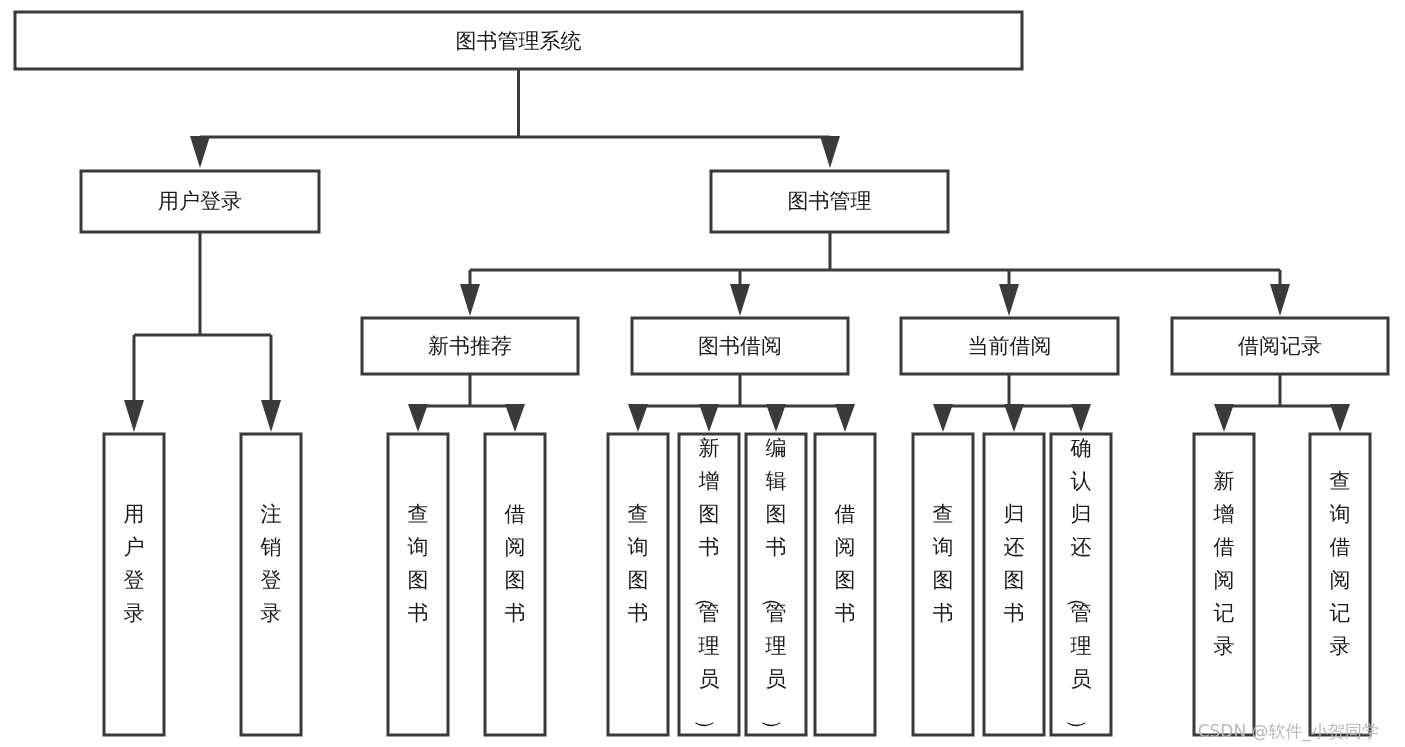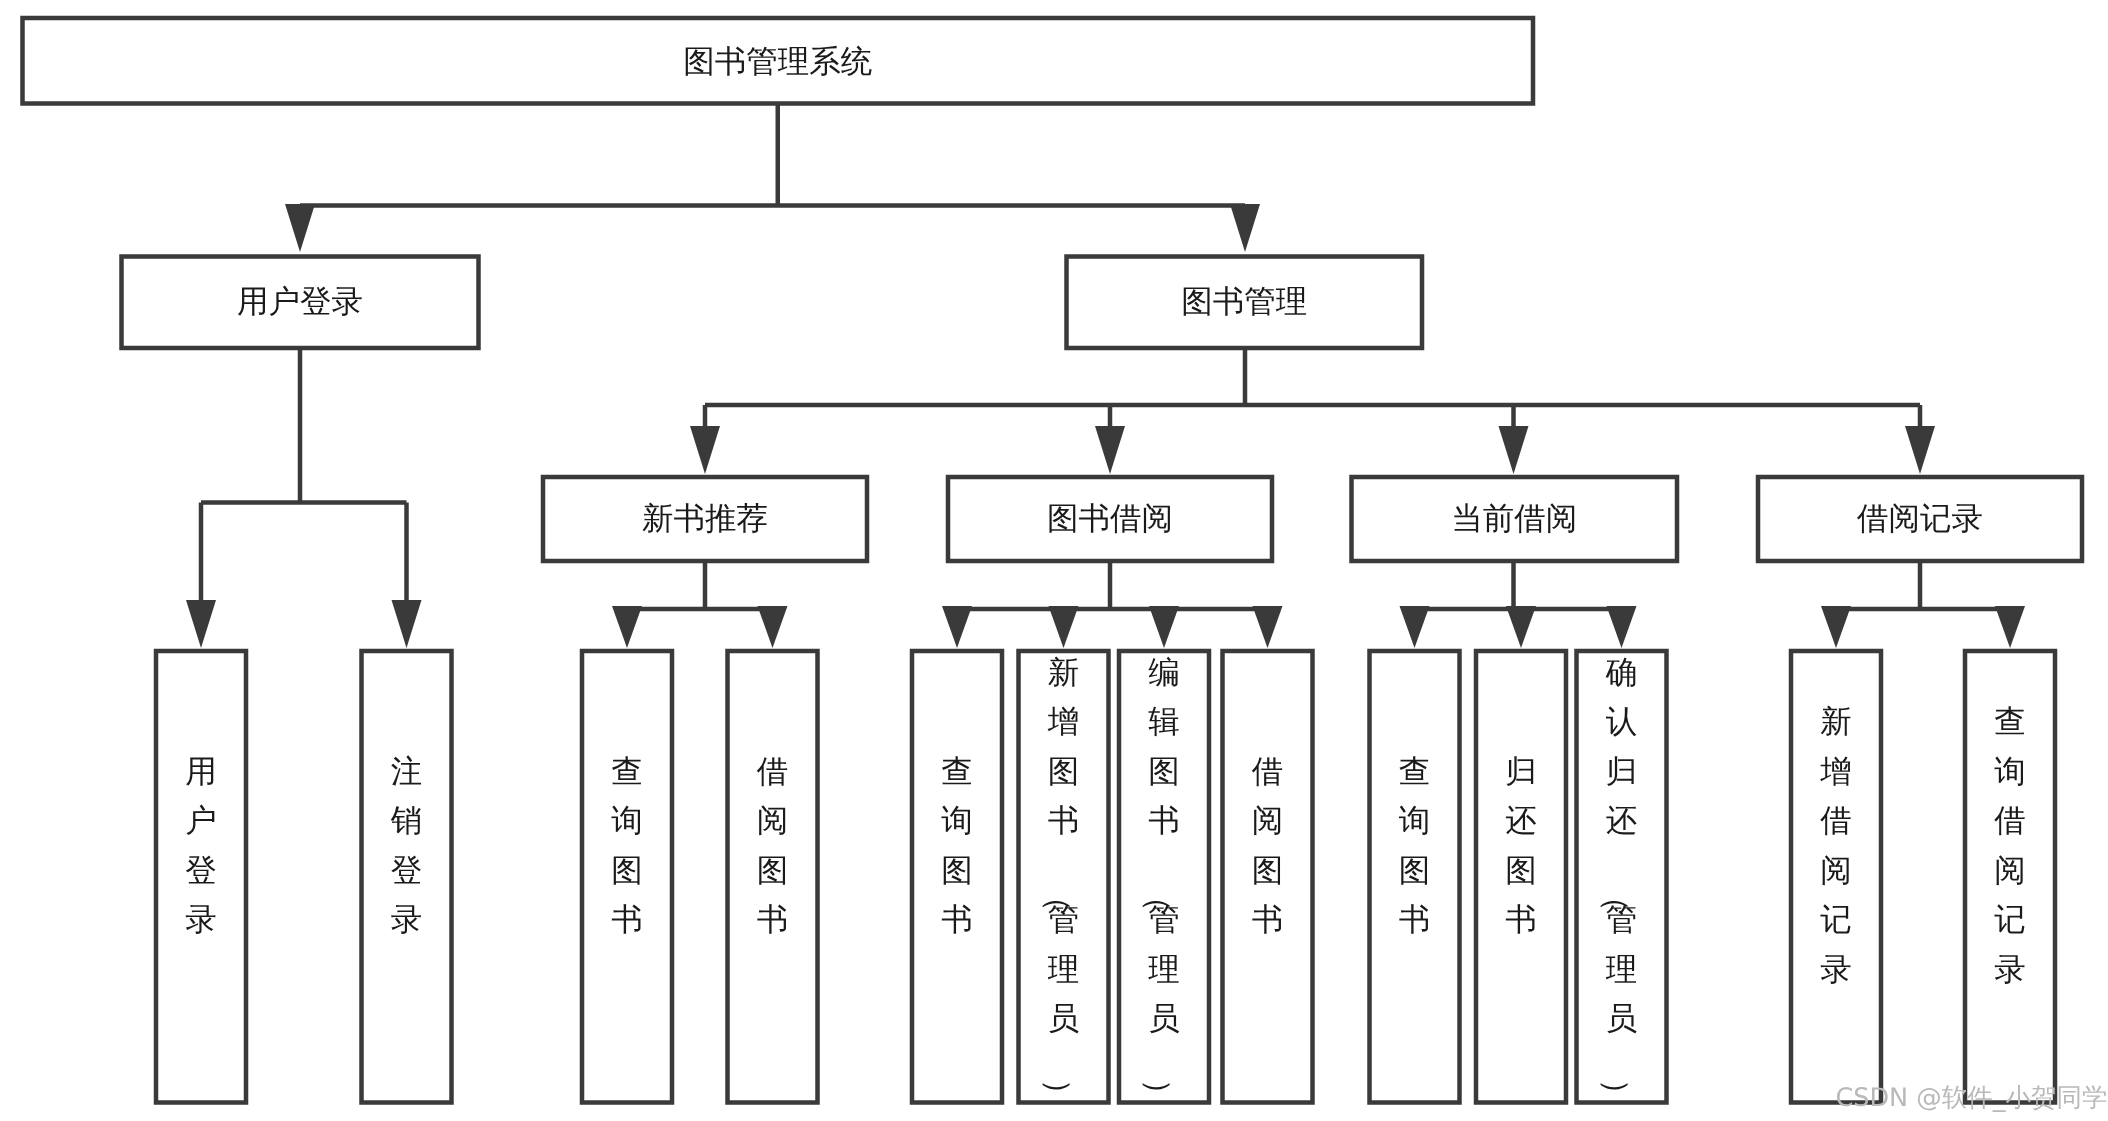--- a/index.html
+++ b/index.html
@@ -48,21 +48,21 @@
     dominant-baseline: middle;
   }
   .node-label-vertical {
     fill: #1a1a1a;
     font-family: "DejaVu Sans", "Liberation Sans", sans-serif;
     font-size: 21px;
     text-anchor: middle;
   }
   .watermark-text {
     position: absolute;
-    right: 0;
+    right: 26px;
     bottom: 4px;
     font-family: "DejaVu Sans", "Liberation Sans", sans-serif;
     font-size: 17px;
     color: #b9b9b9;
     white-space: nowrap;
     pointer-events: none;
   }
 </style>
 </head>
 <body>

